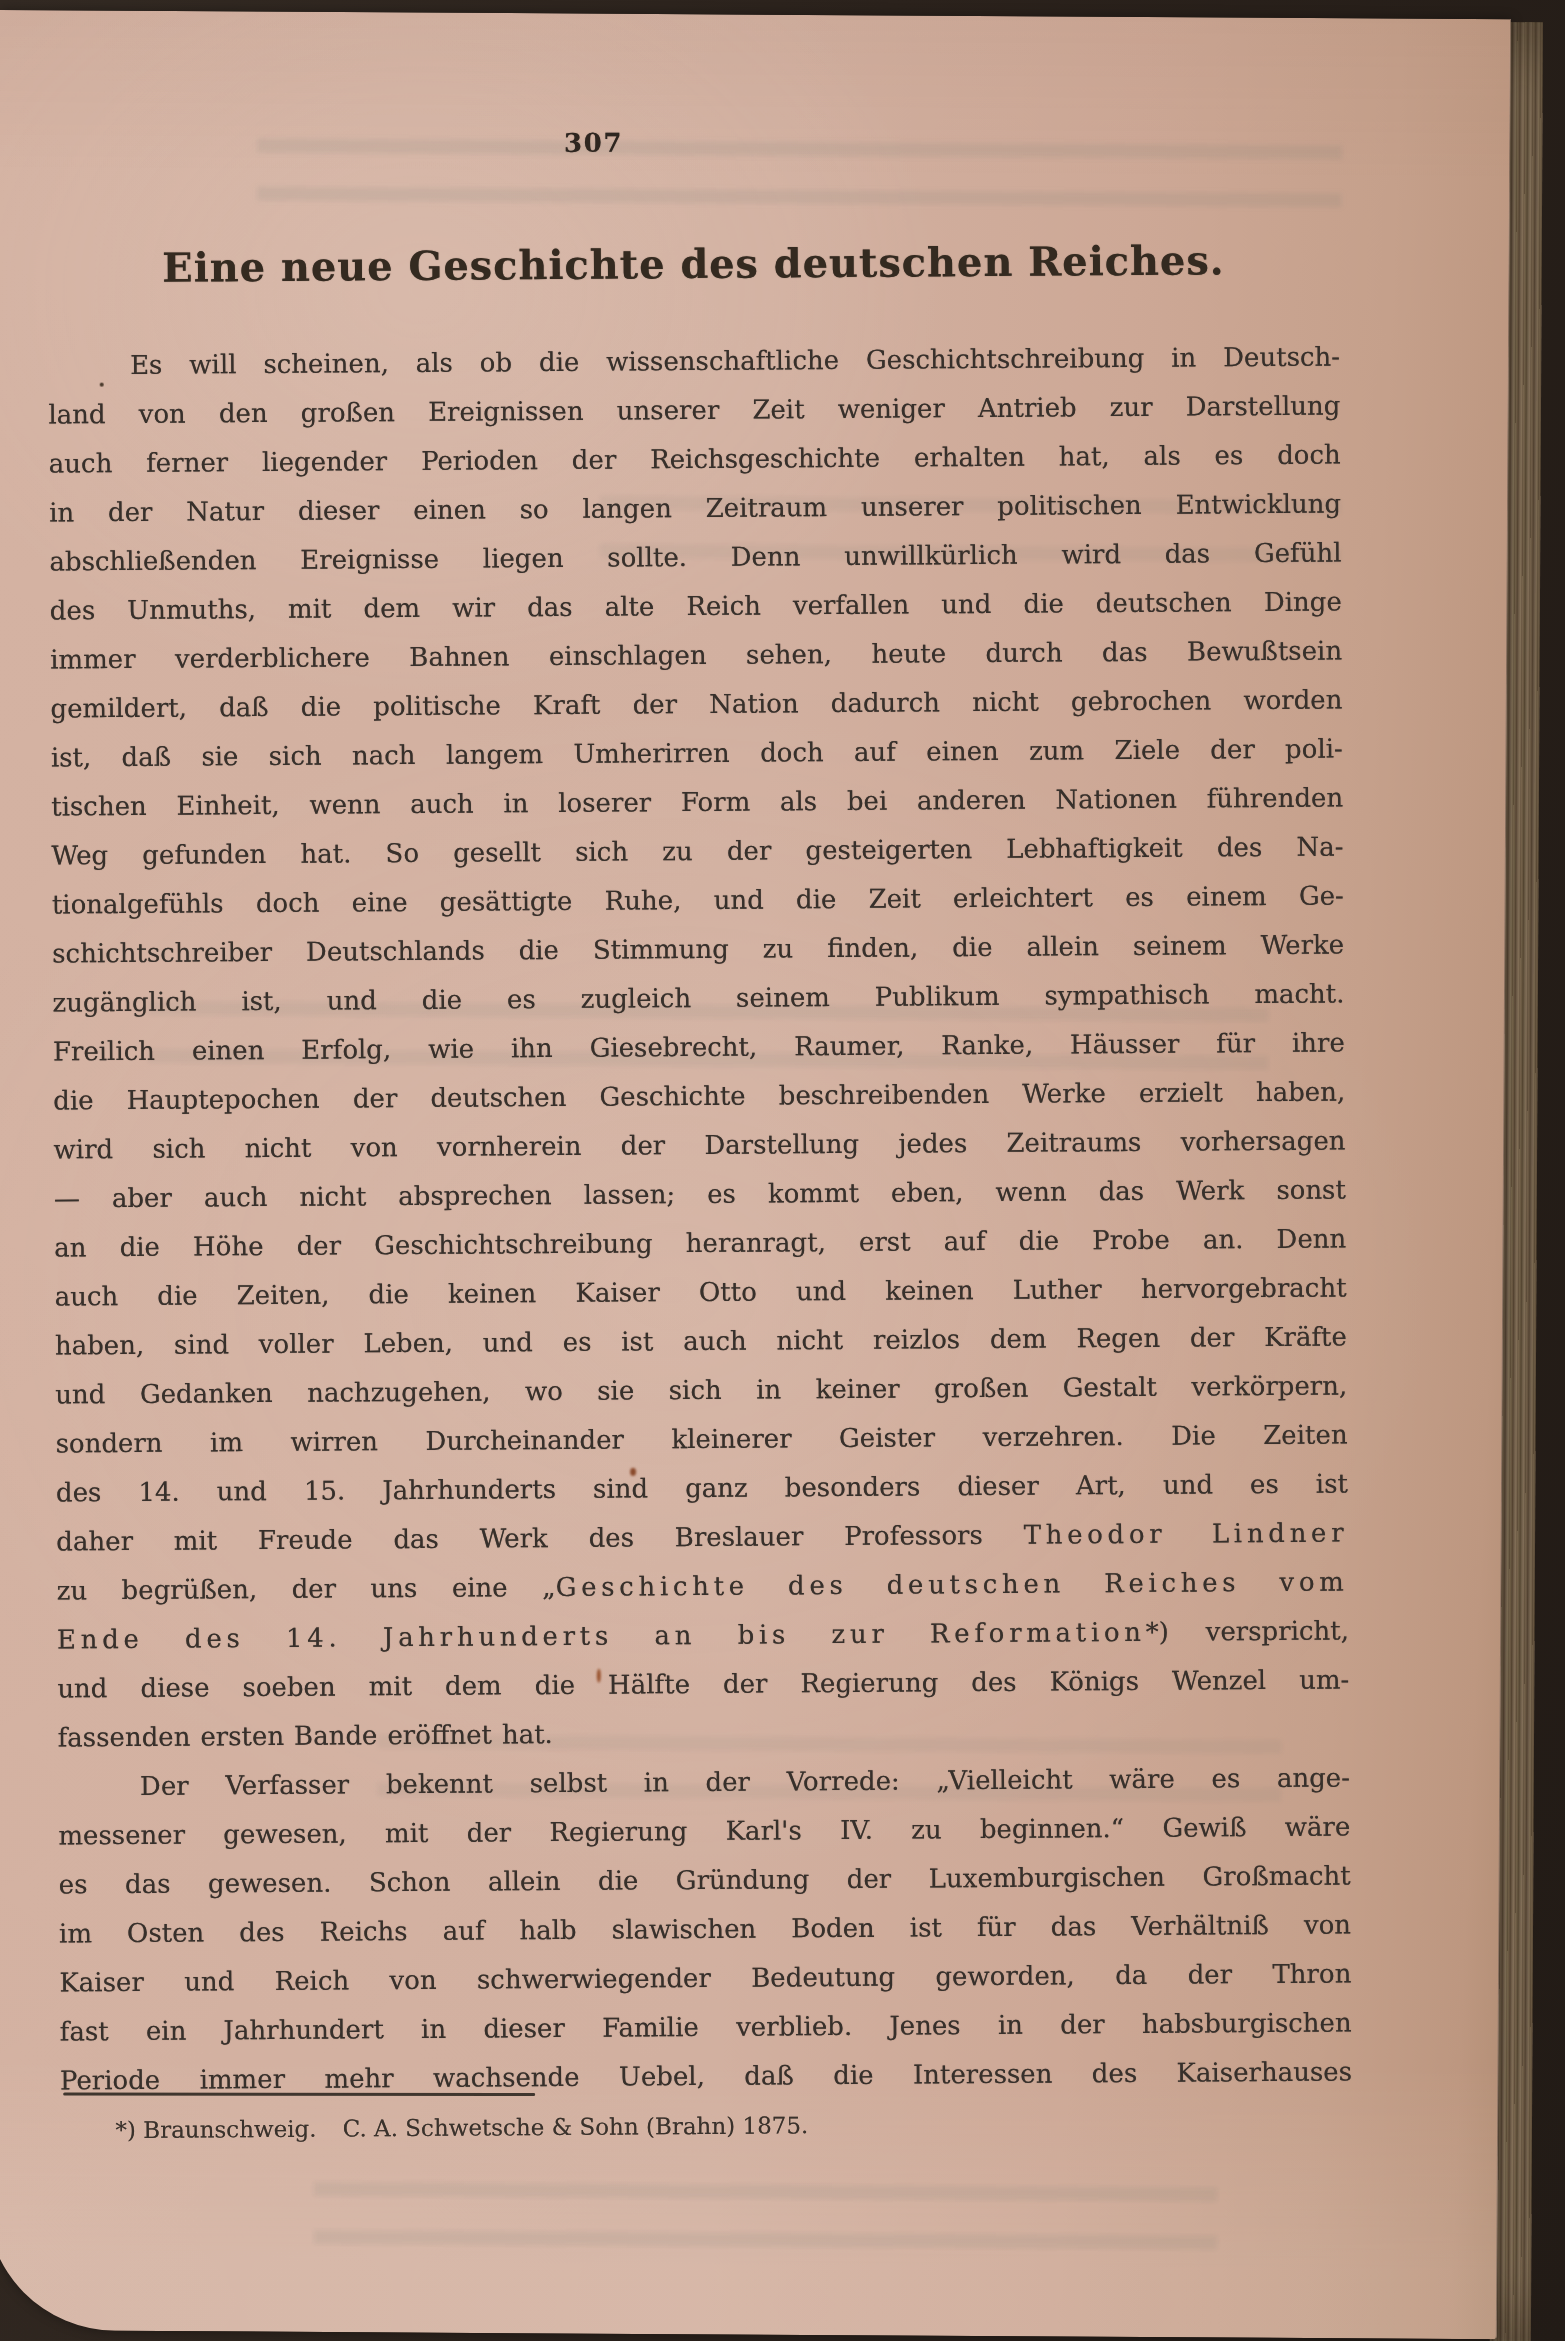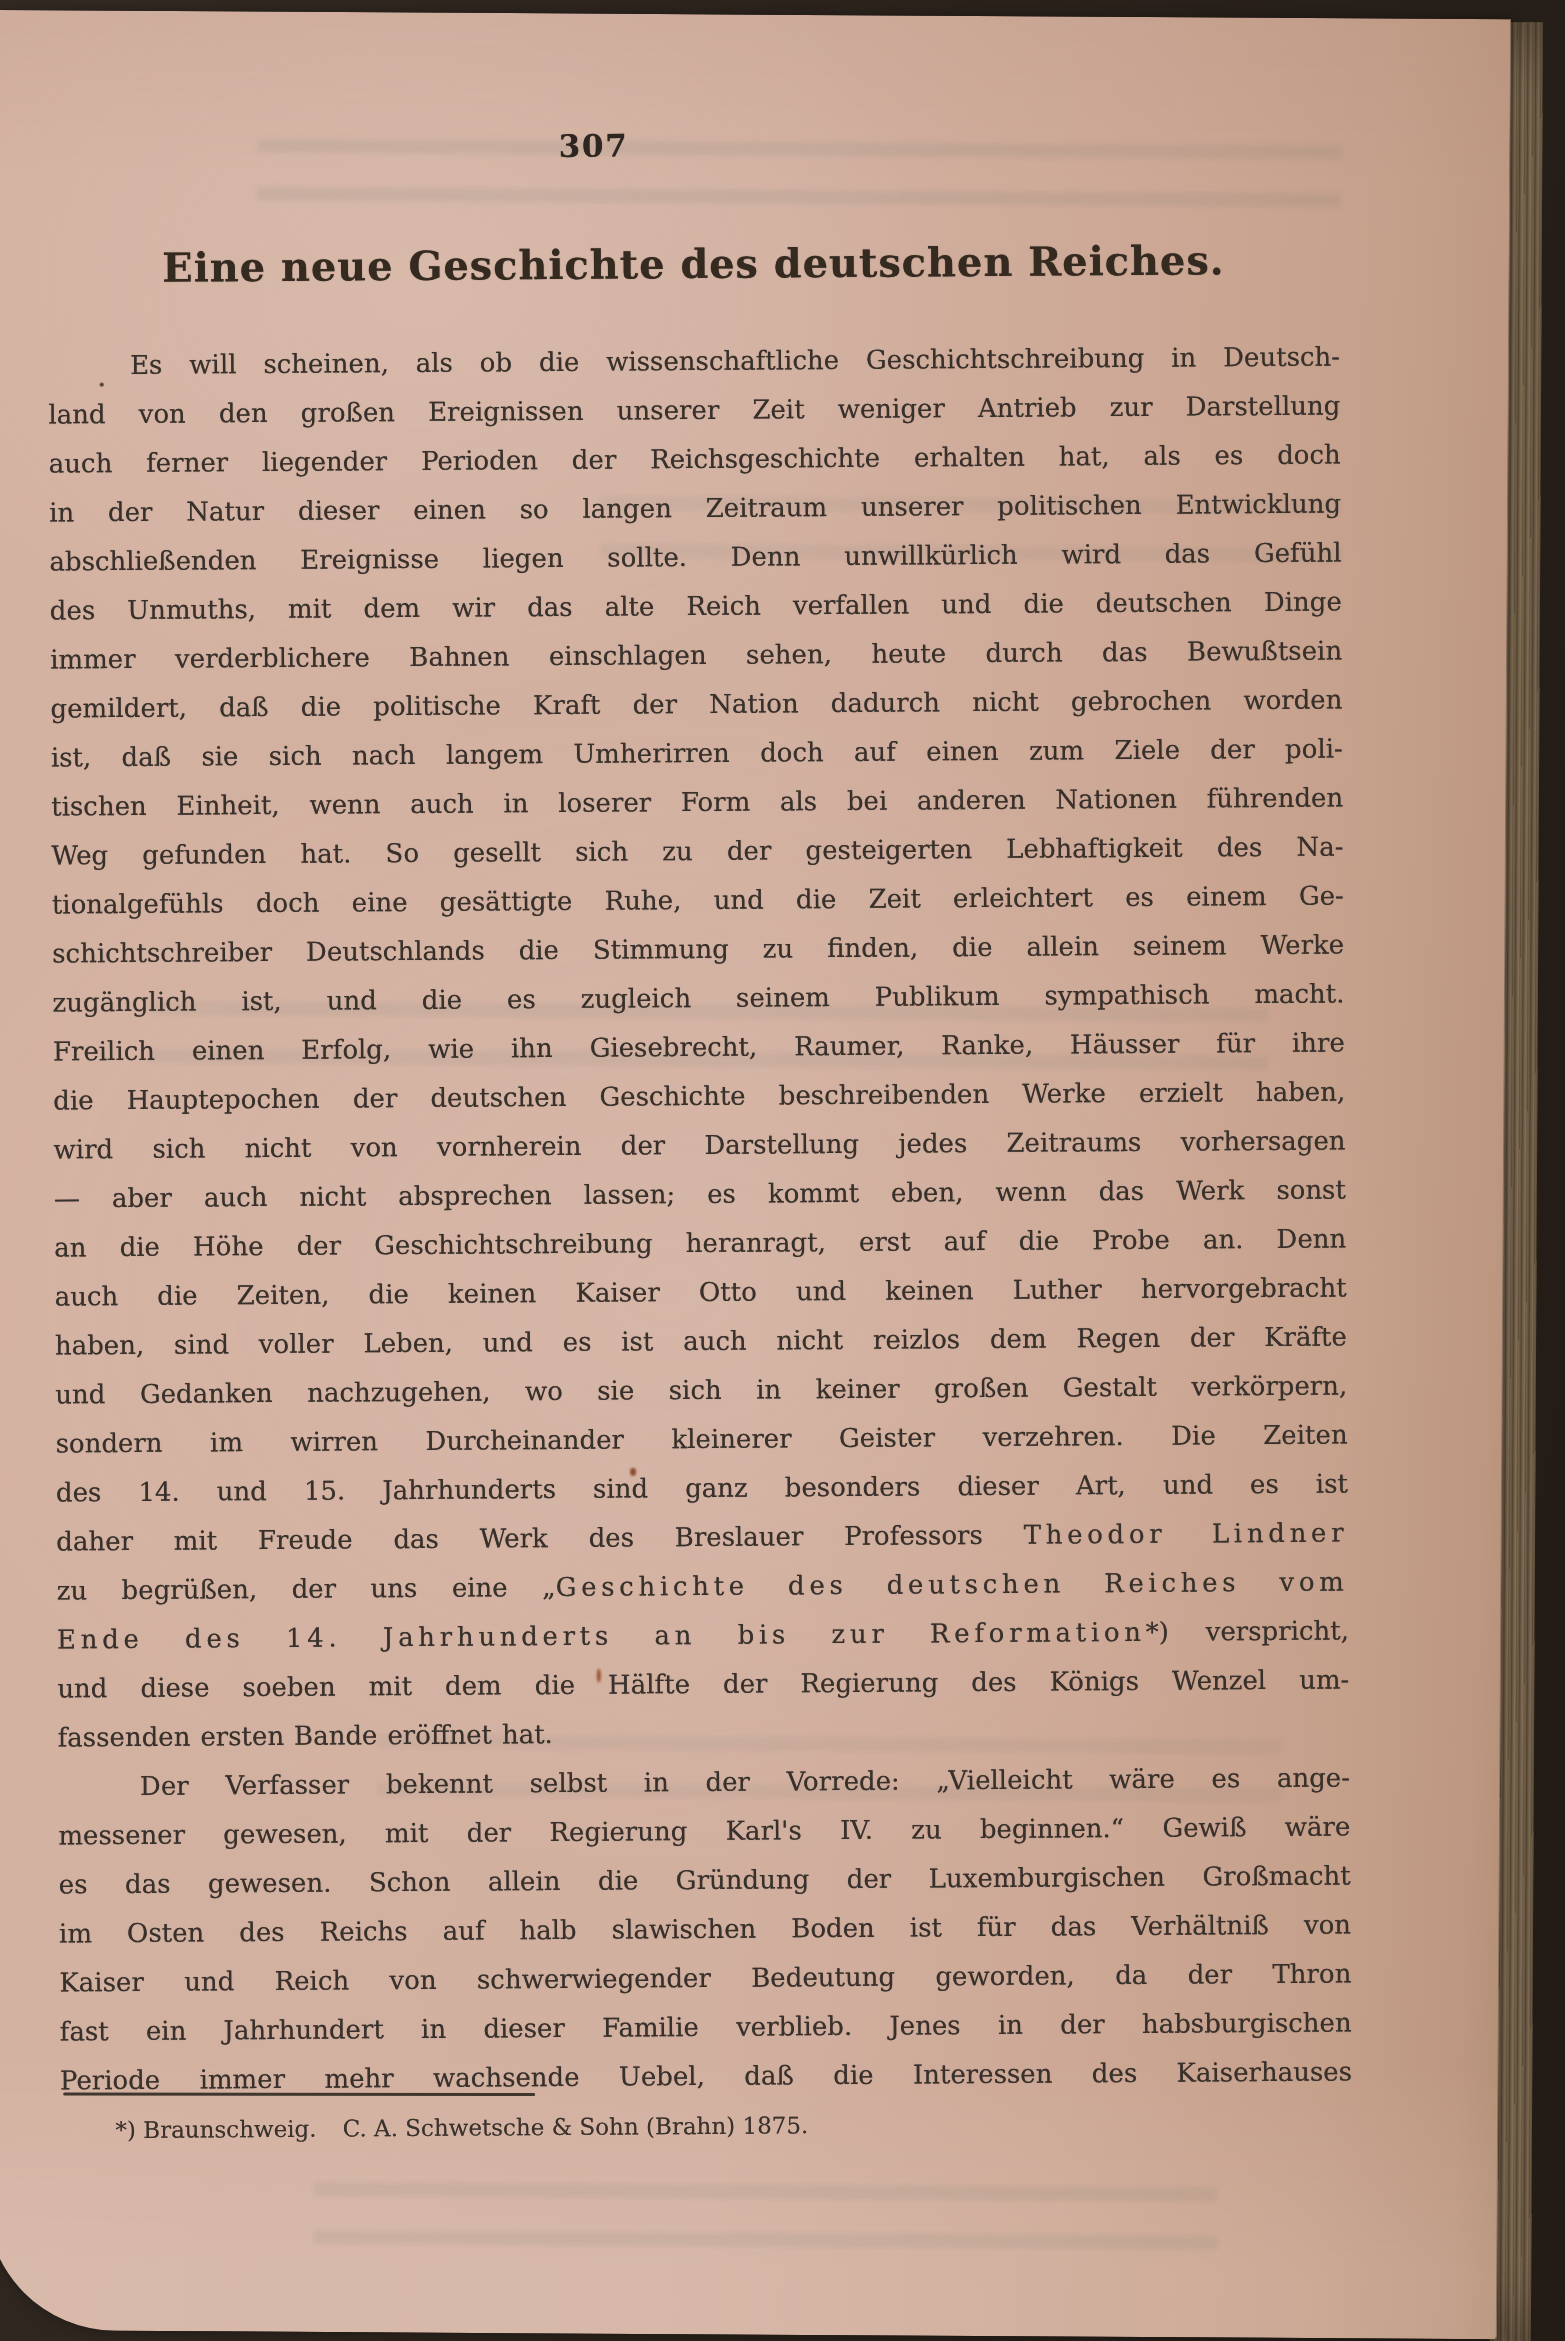--- a/index.html
+++ b/index.html
@@ -31,21 +31,21 @@
   .g4{left:388px;top:1705px;width:904px;height:95px;opacity:.7;}
   .g5{left:327px;top:2153px;width:904px;height:95px;opacity:.9;}
   .speck{position:absolute;border-radius:50%;}
   .s1{left:639px;top:1454px;width:6px;height:7.8px;background:#8a4a2c;filter:blur(0.9px);}
   .s2{left:607px;top:1655px;width:4.3px;height:13.8px;background:#9a5531;filter:blur(0.9px);}
   .s3{left:102px;top:372px;width:4.3px;height:4.3px;background:#4a3a2c;filter:blur(0.4px);}
   
   .content{position:absolute;left:0;top:0;width:100%;height:100%;
     transform:rotate(-0.75deg);transform-origin:78px 2093px;color:#37302b;}
   .pageno{position:absolute;left:551px;top:121px;width:138px;text-align:center;
-    font-size:31px;font-weight:bold;letter-spacing:1.7px;color:#2e2620;
+    font-size:26px;font-weight:bold;letter-spacing:1.7px;color:#2e2620;
     text-shadow:0 0 0.9px rgba(46,38,32,.6);}
   .title{position:absolute;left:73px;top:234px;width:1292px;text-align:center;
     font-size:40px;font-weight:bold;letter-spacing:0.9px;color:#342a20;
     text-shadow:0 0 0.9px rgba(52,42,32,.65);}
   .body-text{position:absolute;left:73px;top:331px;width:1292px;
     text-shadow:0 0 0.7px rgba(55,45,38,.65);}
   .line{height:49px;line-height:49px;font-size:26px;
     text-align:justify;text-align-last:justify;word-spacing:1.7px;}
   .line.indent{text-indent:82px;}
   .line.short{text-align-last:left;}

